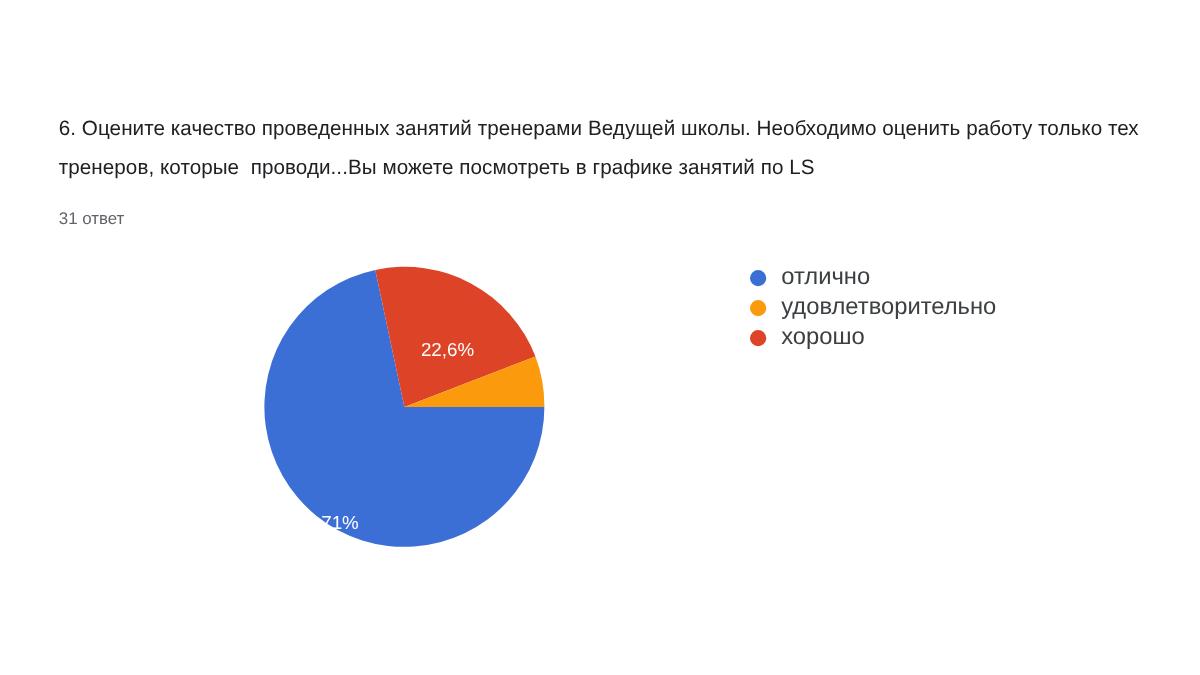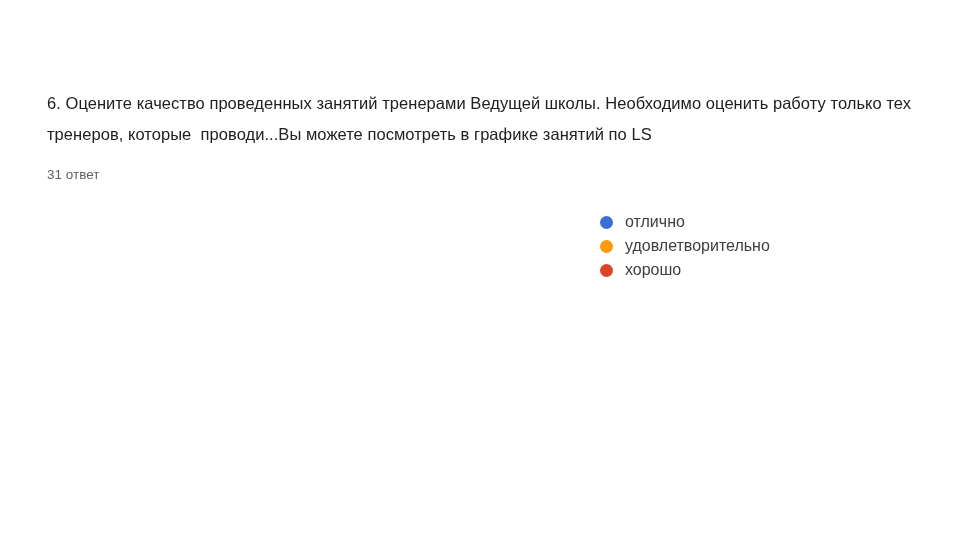--- a/index.html
+++ b/index.html
@@ -90,38 +90,51 @@
     height: 24px;
   }
   .legend-swatch {
     width: 13px;
     height: 13px;
     border-radius: 50%;
     flex: 0 0 auto;
     margin-right: 12px;
   }
   .legend-label {
-    font-size: 16px;
+    font-size: 19px;
     line-height: 16px;
     color: #3c4043;
     white-space: nowrap;
   }
 </style>
 </head>
 <body>
 
 <div class="page">
 
   <div class="question-block">
     <div class="question-title">6. Оцените качество проведенных занятий тренерами Ведущей школы. Необходимо оценить работу только тех тренеров, которые  проводи...Вы можете посмотреть в графике занятий по LS</div>
     <div class="response-count">31 ответ</div>
   </div>
 
   <div class="chart-area">
 
+    <div class="pie-wrap">
+      <svg class="pie-svg" viewBox="0 0 225 225">
+
+        <path d="M 112.5 112.5 L 89.21 2.94 A 112 112 0 1 0 224.5 112.5 Z" fill="#3c6fd6"></path>
+
+        <path d="M 112.5 112.5 L 89.21 2.94 A 112 112 0 0 1 217.35 72.28 Z" fill="#dc4327"></path>
+
+        <path d="M 112.5 112.5 L 217.35 72.28 A 112 112 0 0 1 224.5 112.5 Z" fill="#fb9a0c"></path>
+
+        <text class="slice-label" x="147" y="68">22,6%</text>
+        <text class="slice-label" x="61" y="206">71%</text>
+      </svg>
+    </div>
 
     <div class="legend">
 
       <div class="legend-item">
         <span class="legend-swatch" style="background:#3c6fd6"></span>
         <span class="legend-label">отлично</span>
       </div>
 
       <div class="legend-item">
         <span class="legend-swatch" style="background:#fb9a0c"></span>

